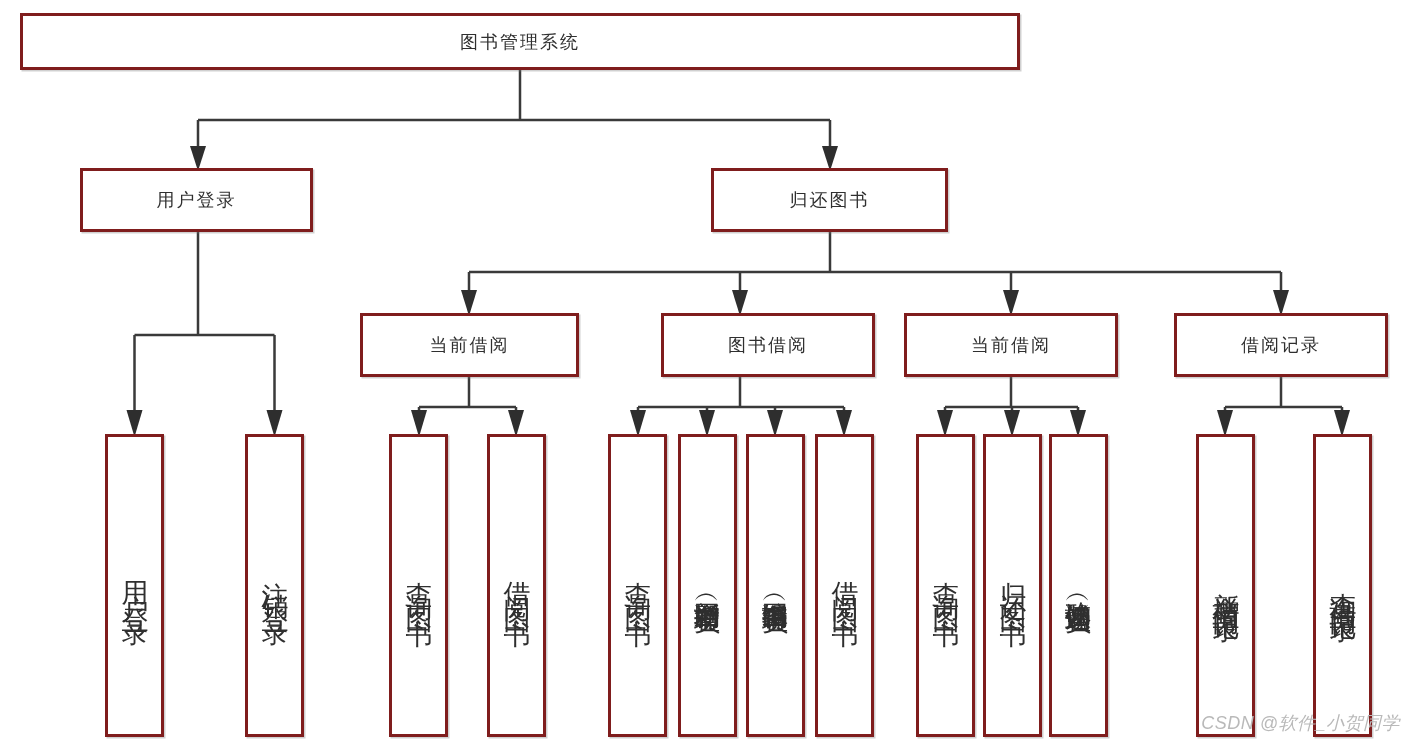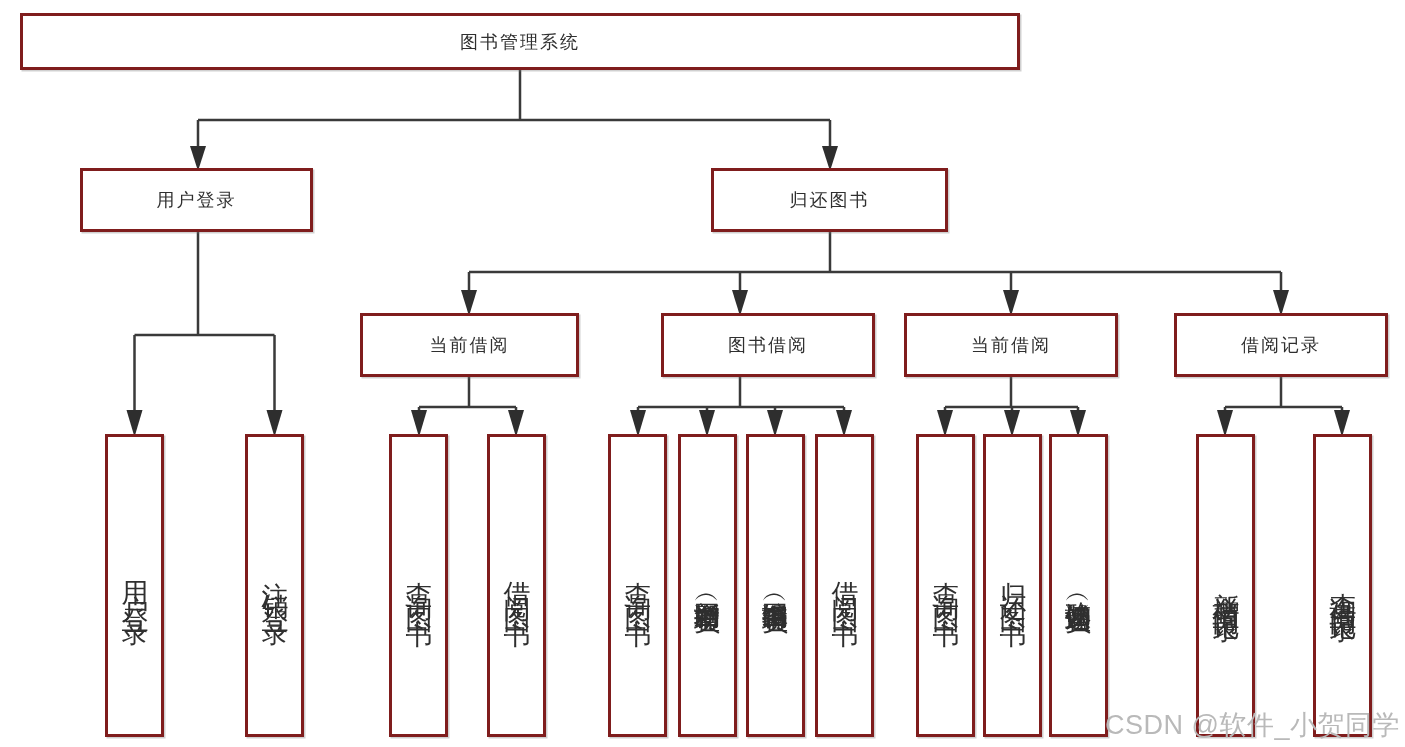--- a/index.html
+++ b/index.html
@@ -42,26 +42,27 @@
   }
   .vlabel.ls6 { letter-spacing: 5px; }
   .vlabel.lslong { font-size: 26px; letter-spacing: 1px; }
   
   .lvl2 { top: 168px; height: 64px; }
   .lvl3 { top: 313px; height: 64px; }
   .leaf { top: 434px; height: 303px; width: 59px; }
   #watermark {
     position: absolute;
     right: 5px;
-    bottom: 4px;
+    bottom: 12px;
     z-index: 3;
-    font-size: 27px;
+    font-size: 18px;
     color: #b9b9b9;
     letter-spacing: 0.5px;
     white-space: nowrap;
+    font-style: italic;
   }
 </style>
 </head>
 <body>
 
 <div id="canvas">
 
   <svg id="connector-layer" width="1405" height="747" viewBox="0 0 1405 747">
     <g stroke="#3a3a3a" stroke-width="2.5" fill="none">
 

